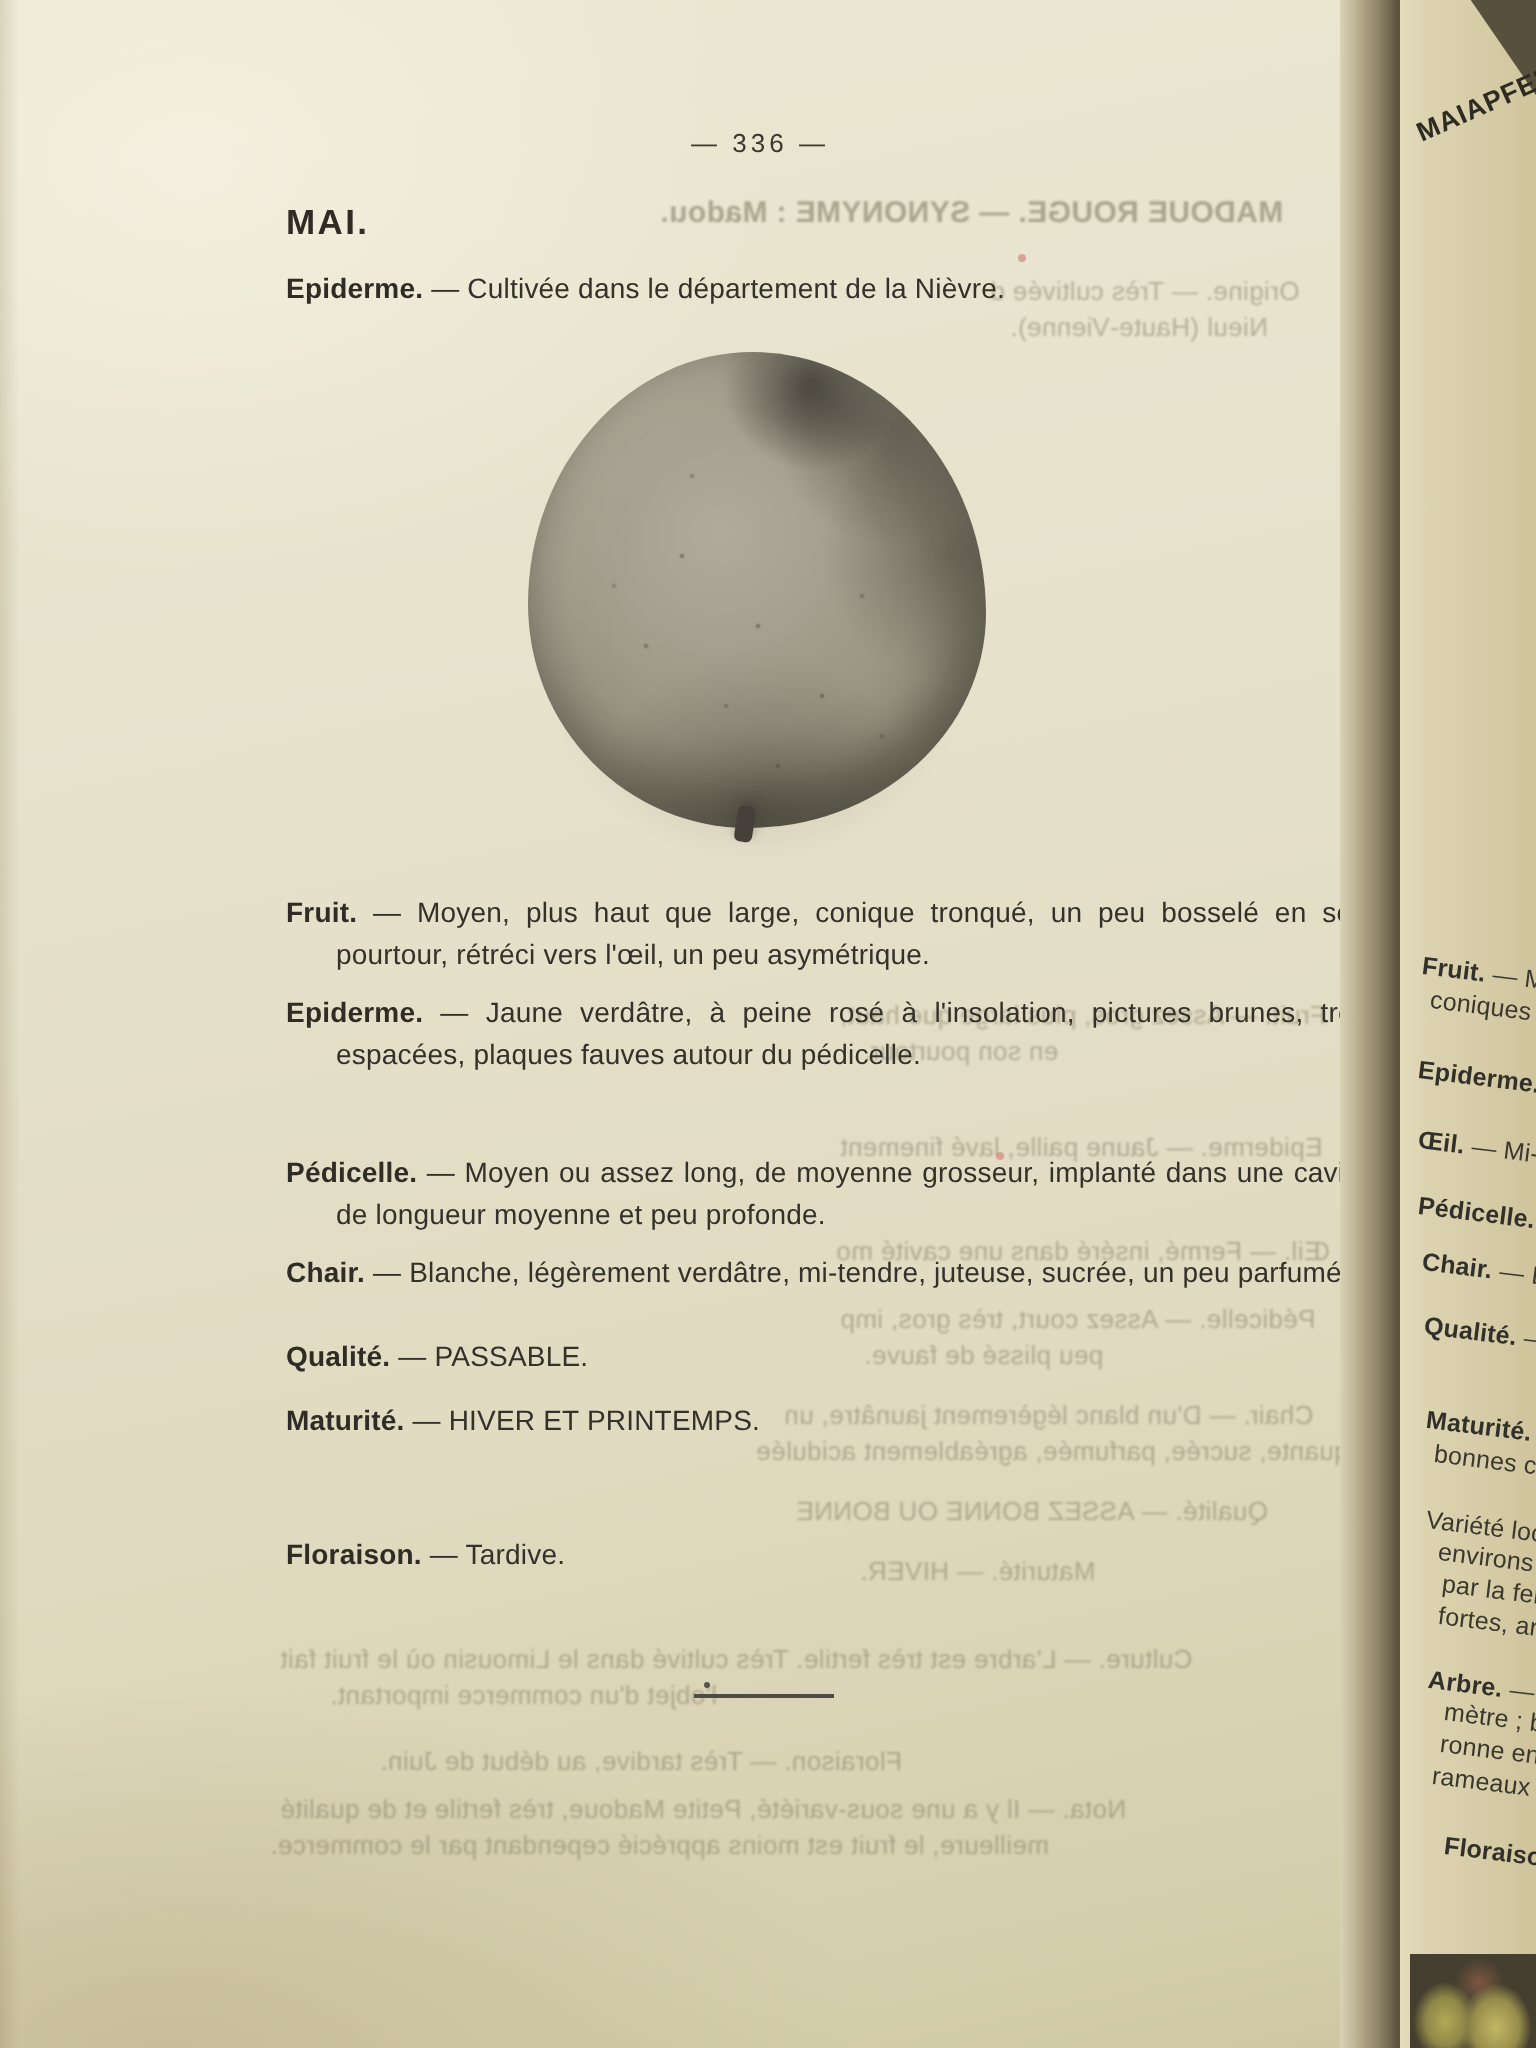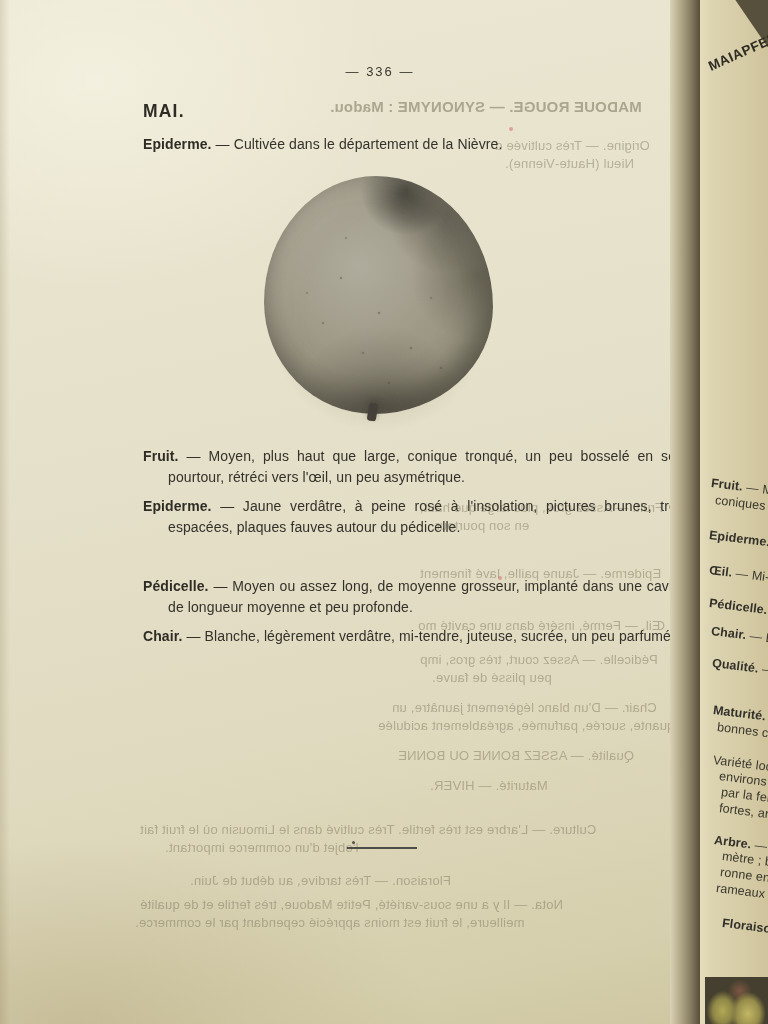--- a/index.html
+++ b/index.html
@@ -136,20 +136,32 @@
       <span>— Jaune verdâtre, à peine rosé à l'insolation, pictures brunes, très espacées, plaques fauves autour du pédicelle.</span>
     </p>
     <p class="entry" style="top:576px">
       <b class="term">Pédicelle.</b>
       <span>— Moyen ou assez long, de moyenne grosseur, implanté dans une cavité de longueur moyenne et peu profonde.</span>
     </p>
     <p class="entry" style="top:626px">
       <b class="term">Chair.</b>
       <span>— Blanche, légèrement verdâtre, mi-tendre, juteuse, sucrée, un peu parfumée.</span>
     </p>
+    <p class="entry" style="top:668px">
+      <b class="term">Qualité.</b>
+      <span>— PASSABLE.</span>
+    </p>
+    <p class="entry" style="top:700px">
+      <b class="term">Maturité.</b>
+      <span>— HIVER ET PRINTEMPS.</span>
+    </p>
+    <p class="entry" style="top:767px">
+      <b class="term">Floraison.</b>
+      <span>— Tardive.</span>
+    </p>
 
     <div class="separator-rule"></div>
     <div class="separator-dot"></div>
 
     <div class="stain stain-a"></div>
     <div class="stain stain-b"></div>
   </div>
 
   <div class="gutter"></div>
 

